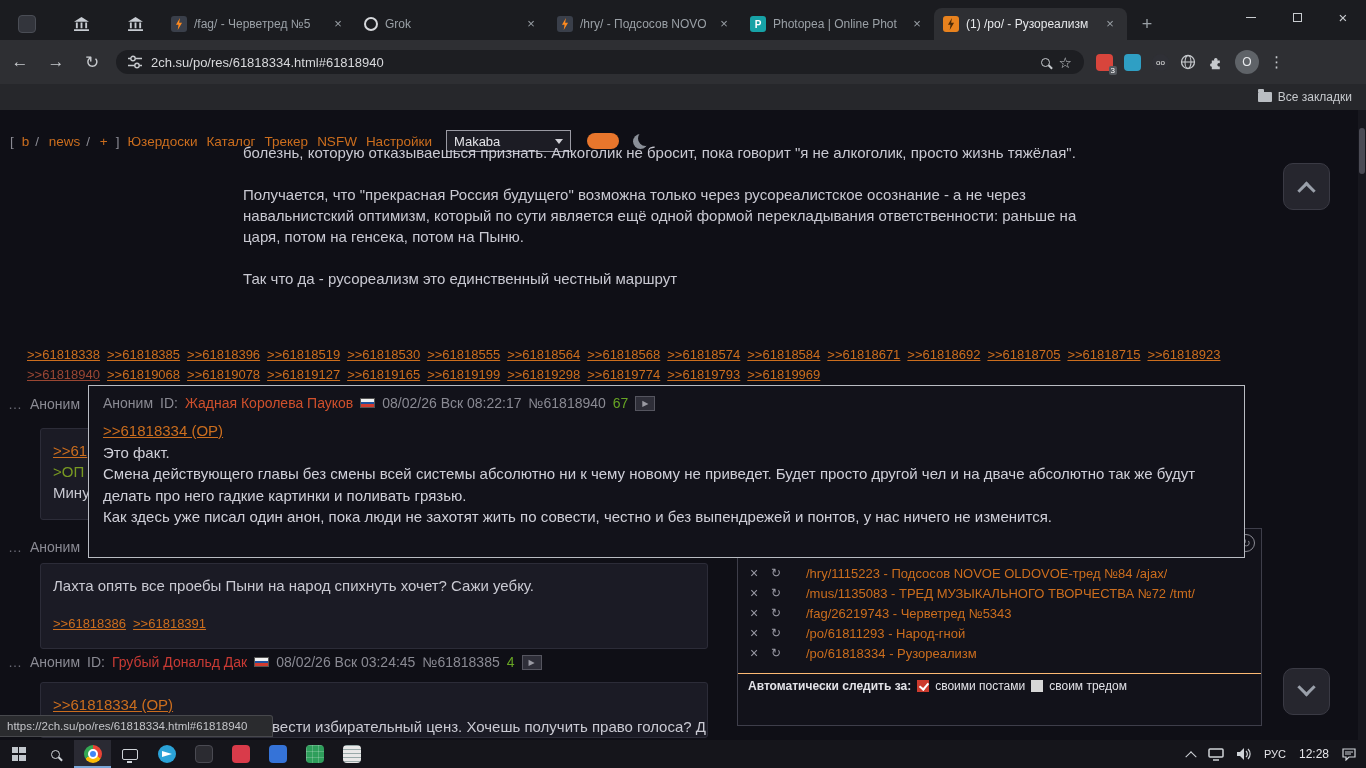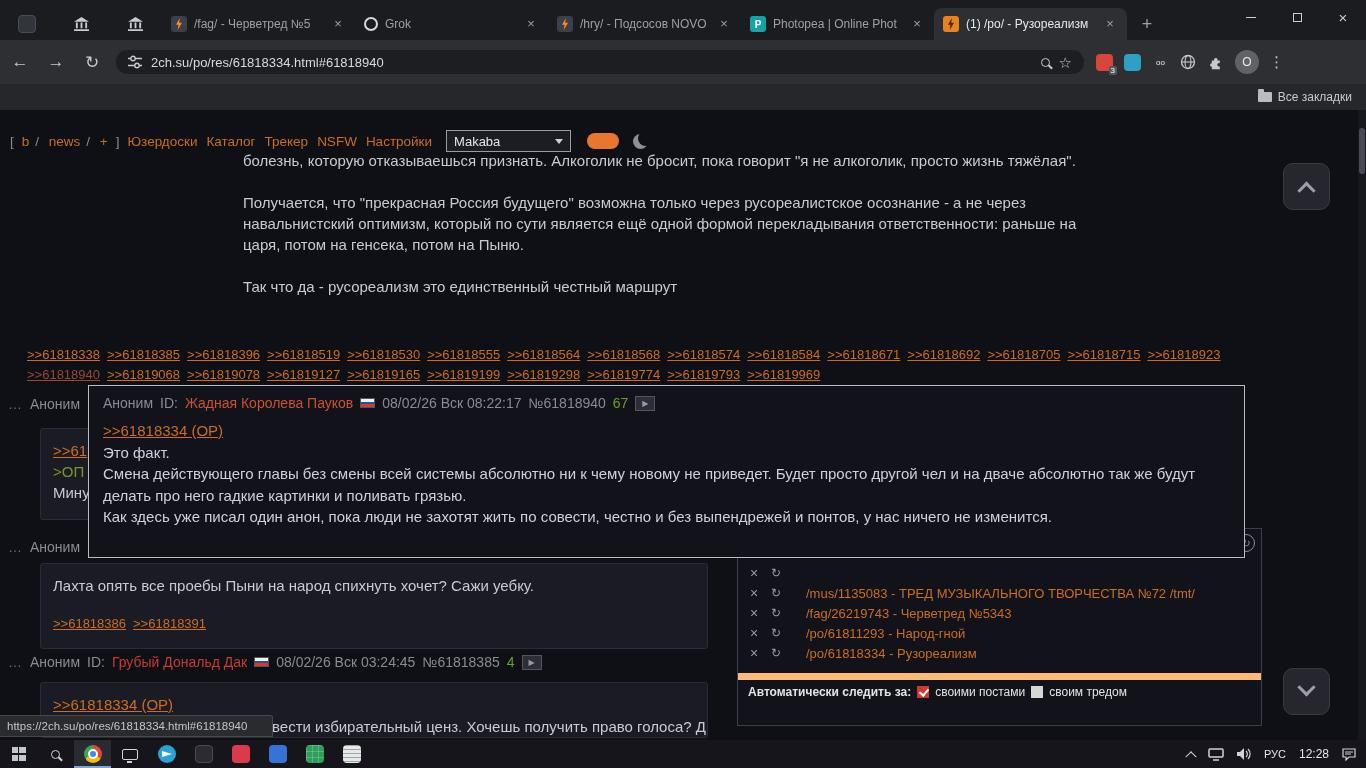--- a/index.html
+++ b/index.html
@@ -57,21 +57,21 @@
 
   .board-nav { position:absolute; left:10px; top:20px; display:flex; align-items:center; gap:8px; font-size:13.5px; }
   .bn-bracket, .bn-sep { color:#8a8a93; }
   .bn-board, .bn-link { color:#cc6e1e; }
   .bn-board + .bn-board::before { content:'/ '; color:#8a8a93; margin-right:6px; }
   .style-select { margin-left:6px; width:125px; height:22px; background:#1c1c24; border:1px solid #9a9aa3; color:#e4e4e8; font-size:13px; display:flex; align-items:center; justify-content:space-between; padding:0 7px; }
   .sel-arrow { width:0; height:0; border-left:4px solid transparent; border-right:4px solid transparent; border-top:5px solid #d0d0d6; }
   .toggle-pill { width:32px; height:16px; border-radius:8px; background:#e8762c; margin-left:8px; }
   .moon { width:15px; height:15px; border-radius:50%; box-shadow:inset 5px -3px 0 0 #8a8f98; margin-left:6px; }
 
-  .op-text { position:absolute; left:243px; top:40px; width:860px; font-size:15px; line-height:21px; color:#c9c9d2; }
+  .op-text { position:absolute; left:243px; top:32px; width:860px; font-size:15px; line-height:21px; color:#c9c9d2; }
   .op-text p { margin-bottom:21px; }
 
   .replies { position:absolute; left:27px; display:flex; flex-wrap:nowrap; gap:7px; font-size:13px; white-space:nowrap; }
   .replies.row1 { top:237px; }
   .replies.row2 { top:257px;justify-content:flex-end; }
   .reply-link { color:#cc6e1e; text-decoration:underline; }
   .replies.row2 .reply-link:first-of-type { color:#9a4733; }
 
   .post-header { position:absolute; display:flex; align-items:center; gap:7px; font-size:14px; color:#8a8a93; }
   .post-menu-dots { color:#6a6a74; font-size:14px; letter-spacing:1px; }
@@ -103,21 +103,21 @@
   .popup-body { margin-top:9px; font-size:15px; line-height:21.5px; color:#cfcfd8; }
 
   
   .sidebar { position:absolute; left:737px; top:418px; width:525px; height:198px; background:#12121a; border:1px solid #3e3e4a; z-index:10; }
   .sb-top-refresh { position:absolute; right:6px; top:5px; width:18px; height:18px; border:1.5px solid #8a8a93; border-radius:50%; color:#8a8a93; font-size:11px; display:flex; align-items:center; justify-content:center; }
   .sb-list { position:absolute; left:0; top:34px; width:100%; }
   .sb-row { display:flex; align-items:center; height:20px; padding-left:8px; }
   .sb-x { width:16px; color:#9a9aa5; font-size:14px; text-align:center; }
   .sb-refresh { width:16px; color:#9a9aa5; font-size:12px; text-align:center; margin:0 6px; }
   .sb-link { color:#cc6e1e; font-size:13px; margin-left:16px; white-space:nowrap; overflow:hidden; text-overflow:ellipsis; }
-  .sb-watch { position:absolute; left:0; top:144px; width:100%; border-top:7px solid #fdba74; padding:5px 0 0 10px; display:flex; align-items:center; gap:6px; font-size:12px; color:#e2e2e8; font-weight:bold; }
+  .sb-watch { position:absolute; left:0; top:144px; width:100%; border-top:1px solid #fdba74; padding:5px 0 0 10px; display:flex; align-items:center; gap:6px; font-size:12px; color:#e2e2e8; font-weight:bold; }
   .cb { width:12px; height:12px; display:inline-block; flex:none; }
   .cb.checked { background:#cc3b2e; position:relative; }
   .cb.checked::after { content:''; position:absolute; left:3.5px; top:1px; width:4px; height:7px; border:solid #fff; border-width:0 2px 2px 0; transform:rotate(40deg); }
   .cb.unchecked { background:#d6d6d6; }
   .sb-tabs { position:absolute; left:0; top:168px; width:100%; border-top:1px solid #2e2e3a; padding:3px 0 0 8px; display:flex; gap:10px; }
   .sb-tab { height:24px; padding:0 11px; background:#22222c; border:1px solid #3a3a44; color:#d0d0d8; font-size:13px; font-weight:bold; display:flex; align-items:center; }
   .sb-tab.active { background:#2a2a36; }
 
   
   .scrollbtn { position:absolute; left:1283px; width:47px; height:47px; border-radius:10px; background:#26262e; border:1px solid #3a3a44; display:flex; align-items:center; justify-content:center; z-index:8; }
@@ -365,20 +365,21 @@
     </div>
     <div class="postc-fragment">вести избирательный ценз. Хочешь получить право голоса? Д</div>
 
     <div class="sidebar">
       <span class="sb-top-refresh">↻</span>
       <div class="sb-list">
 
           <div class="sb-row">
             <span class="sb-x">×</span>
             <span class="sb-refresh">↻</span>
+            <a class="sb-link">/hry/1115223 - Подсосов NOVOE OLDOVOE-тред №84 /ajax/</a>
           </div>
 
           <div class="sb-row">
             <span class="sb-x">×</span>
             <span class="sb-refresh">↻</span>
             <a class="sb-link">/mus/1135083 - ТРЕД МУЗЫКАЛЬНОГО ТВОРЧЕСТВА №72 /tmt/</a>
           </div>
 
           <div class="sb-row">
             <span class="sb-x">×</span>

